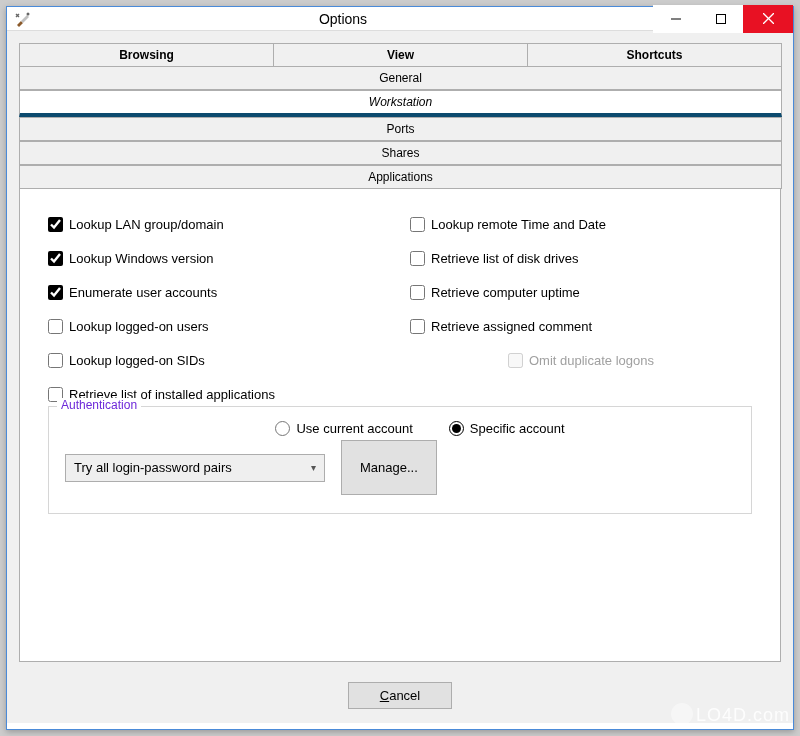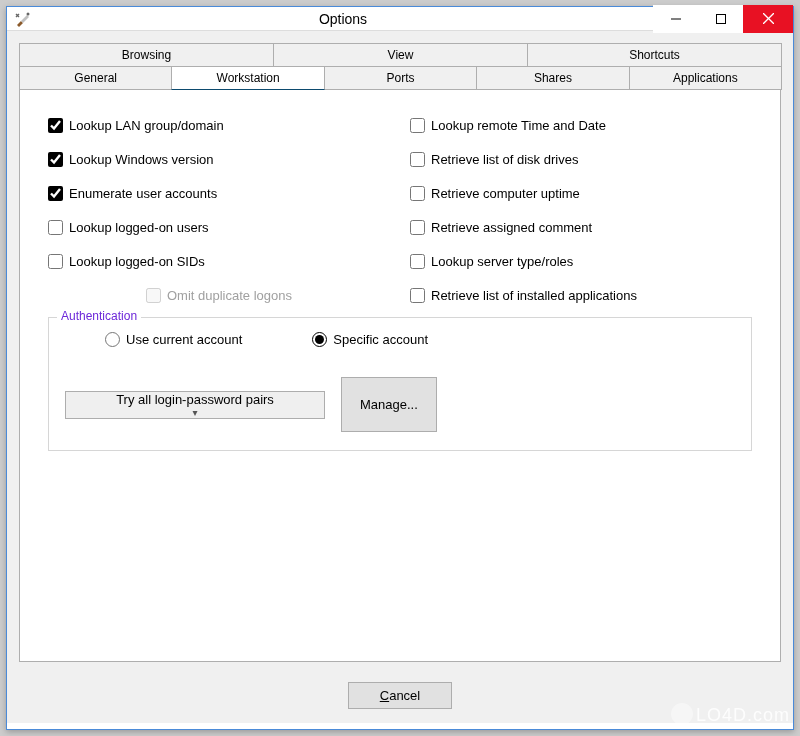--- a/index.html
+++ b/index.html
@@ -7,36 +7,36 @@
     .window { position: absolute; left: 6px; top: 6px; width: 788px; height: 724px; background: #fff; border: 1px solid #4a8ad8; box-shadow: 0 2px 6px rgba(0,0,0,0.25); }
     .titlebar { height: 24px; background: #fff; display: flex; align-items: center; border-bottom: 1px solid #ddd; }
     .title-icon { width: 20px; height: 20px; margin-left: 6px; display: flex; align-items: center; justify-content: center; }
     .titlebar-title { flex: 1; text-align: center; font-size: 14px; color: #000; }
     .win-btn { width: 45px; height: 28px; display: flex; align-items: center; justify-content: center; background: #fff; border: none; cursor: pointer; }
     .win-btn.close { background: #e81123; color: #fff; width: 50px; }
     .client { background: #f0f0f0; padding: 12px 12px 14px 12px; height: calc(100% - 30px); display: flex; flex-direction: column; }
     .tabs-outer { position: relative; }
     .tab-row { display: flex; }
     .tab { border: 1px solid #aeaeae; background: #f0f0f0; padding: 4px 0; text-align: center; font-size: 12px; cursor: pointer; color: #000; margin-right: -1px; }
-    .tab.top { flex: 1; }
-    .tab-row.bottom { margin-top: -1px; }
+    .tab.top { flex: 1; font-weight: bold; }
+    .tab-row.bottom { margin-top: -1px; flex-direction: column; }
     .tab.b { flex: 1; }
-    .tab.active { background: #fff; border-bottom: 1px solid #0c4a6e; position: relative; z-index: 2; }
+    .tab.active { background: #fff; border-bottom: 4px solid #0c4a6e; position: relative; z-index: 2; font-style: italic; }
     .tab-panel { border: 1px solid #aeaeae; background: #fff; margin-top: -1px; padding: 28px 28px 20px 28px; flex: 1; }
-    .options-grid { display: grid; grid-template-columns: 1fr 1fr; row-gap: 19px; column-gap: 20px; margin-bottom: 14px; }
+    .options-grid { display: grid; grid-template-columns: 1fr 1fr; row-gap: 19px; column-gap: 20px; margin-bottom: 4px; }
     .chk { display: flex; align-items: center; gap: 6px; font-size: 13px; color: #000; }
     .chk input[type="checkbox"] { width: 15px; height: 15px; accent-color: #000; }
     .chk.disabled { color: #a0a0a0; justify-content: center; }
     .group { border: 1px solid #d6d6d6; padding: 14px 16px 18px 16px; position: relative; }
     .group-title { position: absolute; top: -9px; left: 8px; background: #fff; padding: 0 4px; font-size: 12px; color: #6d28d9; }
-    .radio-row { display: flex; gap: 70px; padding-left: 40px; margin-bottom: 30px; }
+    .radio-row { display: flex; gap: 36px; padding-left: 40px; margin-bottom: 4px; justify-content: center; }
     .radio-item { display: flex; align-items: center; gap: 6px; font-size: 13px; }
     .radio-item input[type="radio"] { width: 15px; height: 15px; accent-color: #000; }
     .auth-controls { display: flex; gap: 16px; align-items: center; }
-    .combo { background: #efefef; border: 1px solid #adadad; width: 260px; height: 28px; display: flex; align-items: center; justify-content: space-between; padding: 0 8px; font-size: 13px; cursor: pointer; flex-direction: column; }
+    .combo { background: #efefef; border: 1px solid #adadad; width: 260px; height: 28px; display: flex; align-items: center; justify-content: space-between; padding: 0 8px; font-size: 13px; cursor: pointer; }
     .combo .arrow { font-size: 10px; color: #555; }
     .btn { background: #e1e1e1; border: 1px solid #adadad; padding: 19px 18px; font-size: 13px; cursor: pointer; font-family: inherit; }
     .footer { display: flex; justify-content: center; gap: 18px; padding-top: 20px; }
     .footer .btn { width: 104px; padding: 5px 0; text-align: center; }
     .btn.default { border: 1px solid #0078d7; }
     .watermark { position: absolute; right: 10px; bottom: 10px; color: rgba(255,255,255,0.85); font-size: 18px; font-weight: 300; letter-spacing: 1px; }
     .watermark .globe { display: inline-block; width: 22px; height: 22px; border-radius: 50%; background: rgba(255,255,255,0.4); vertical-align: -4px; margin-right: 3px; position: relative; }
     .underline-first::first-letter { text-decoration: underline; }
   </style>
 </head>
@@ -120,24 +120,20 @@
           </label>
         <label class="chk">
             <input type="checkbox" style="">
             <span>Retrieve assigned comment</span>
           </label>
 
         <label class="chk">
             <input type="checkbox" style="">
             <span>Lookup logged-on SIDs</span>
           </label>
-        <label class="chk">
-            <input type="checkbox" style="">
-            <span>Lookup server type/roles</span>
-          </label>
 
         <label class="chk disabled">
             <input type="checkbox" disabled="" style="">
             <span>Omit duplicate logons</span>
           </label>
         <label class="chk">
             <input type="checkbox" style="">
             <span>Retrieve list of installed applications</span>
           </label>
       </div>

